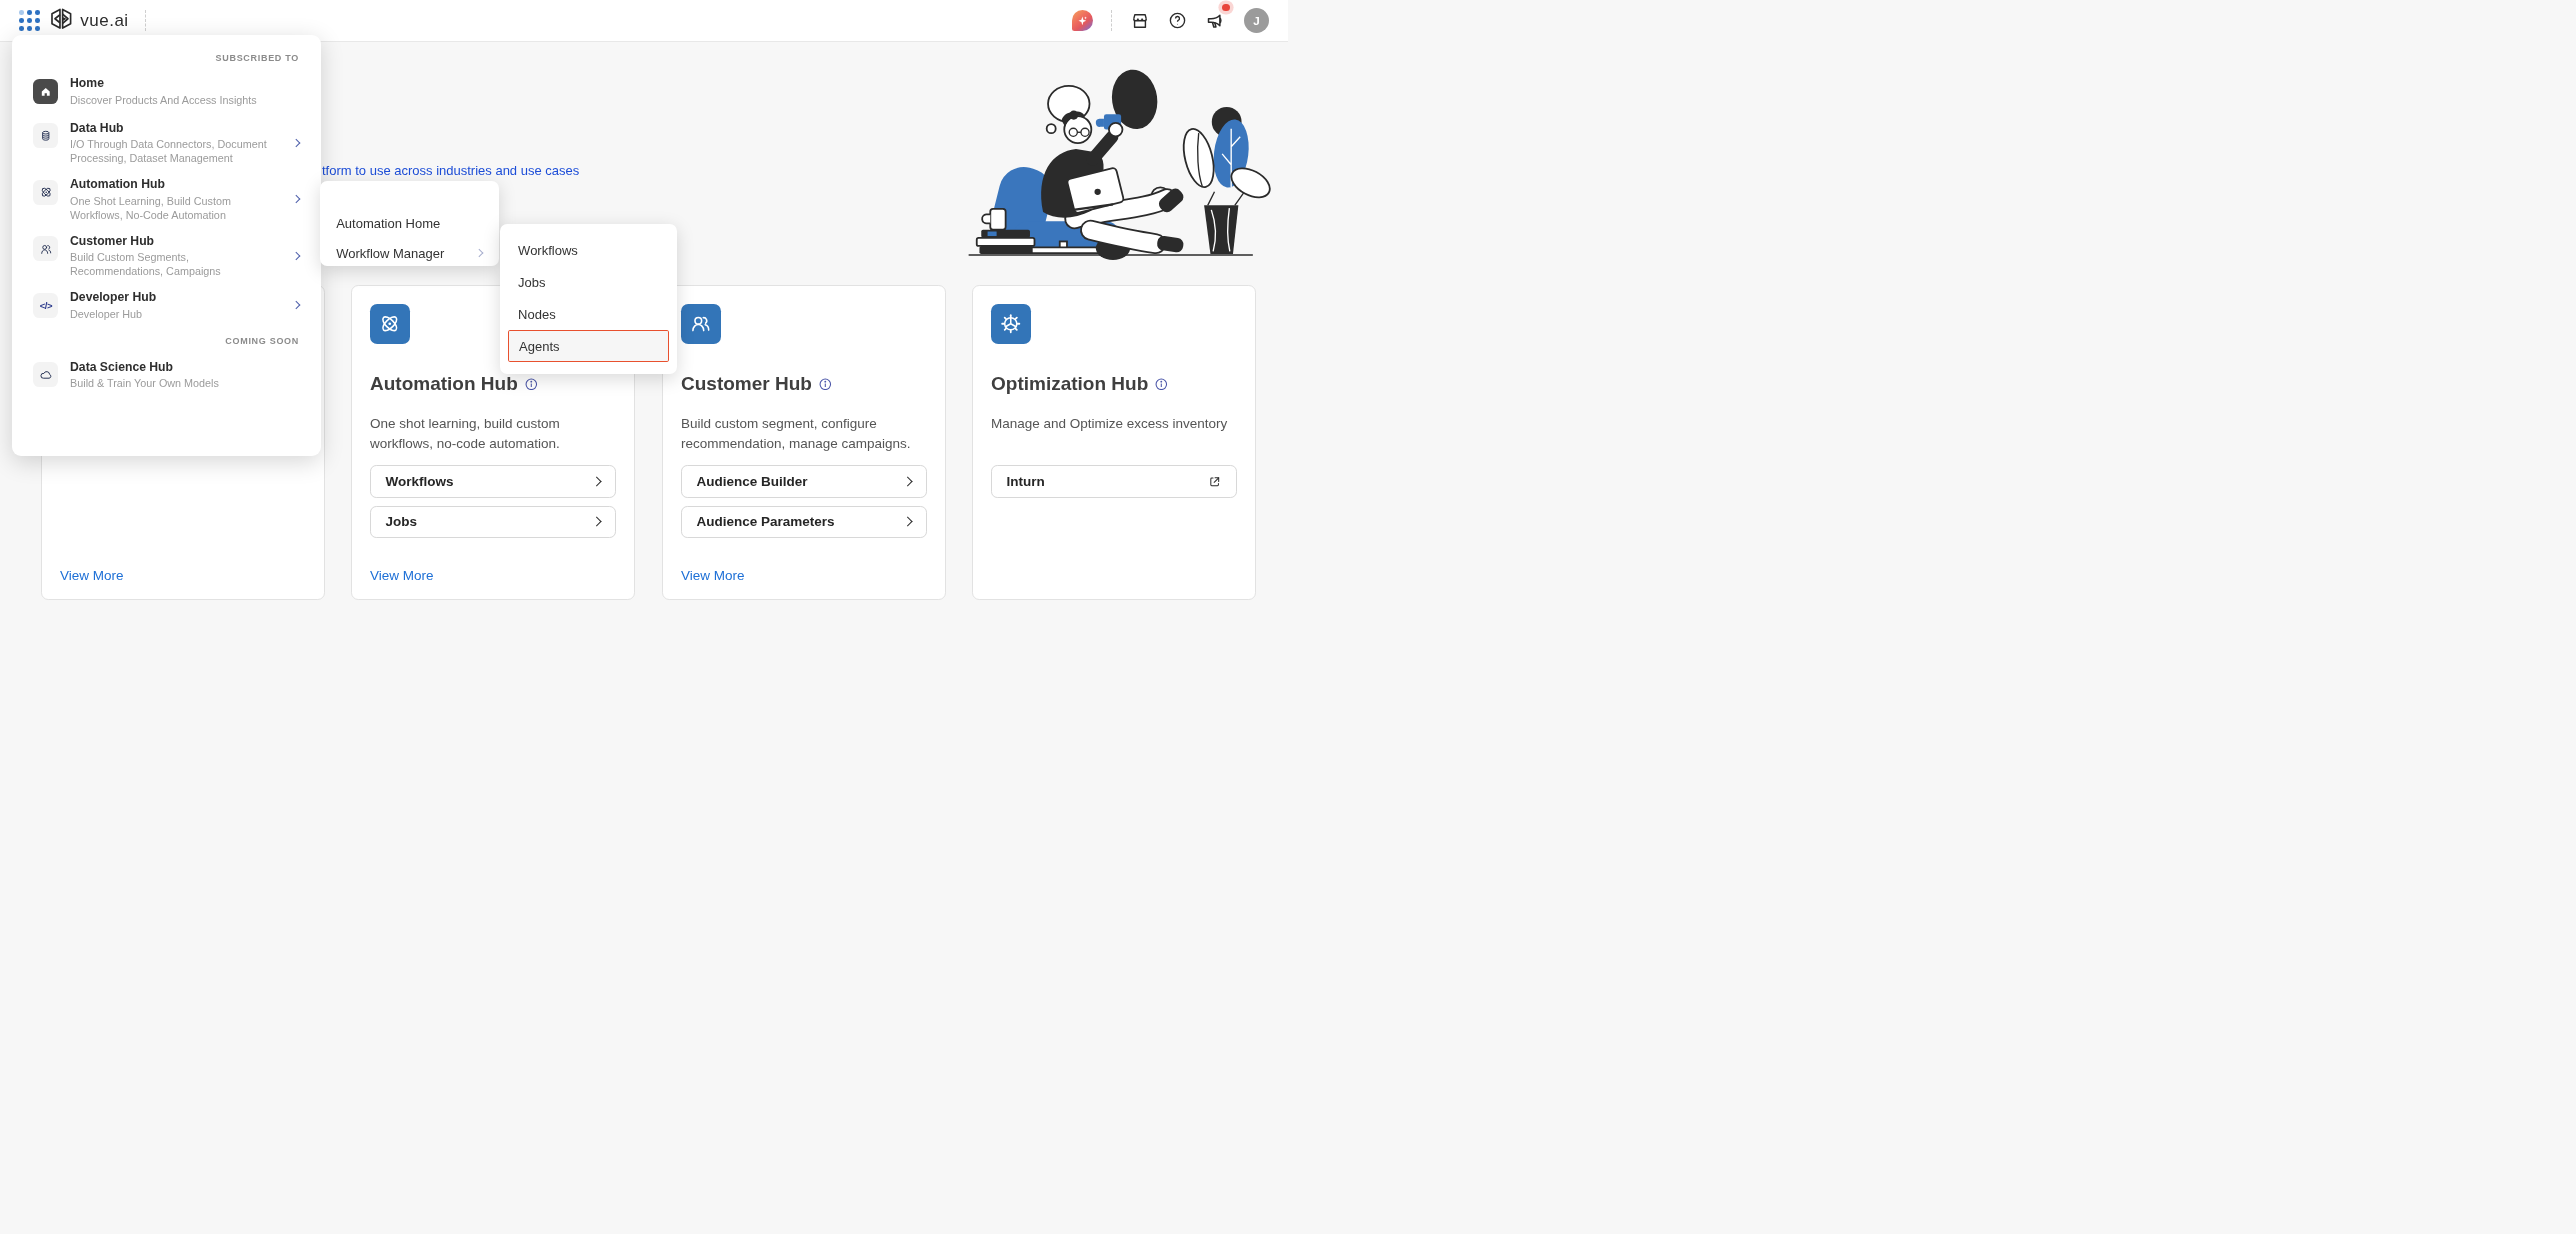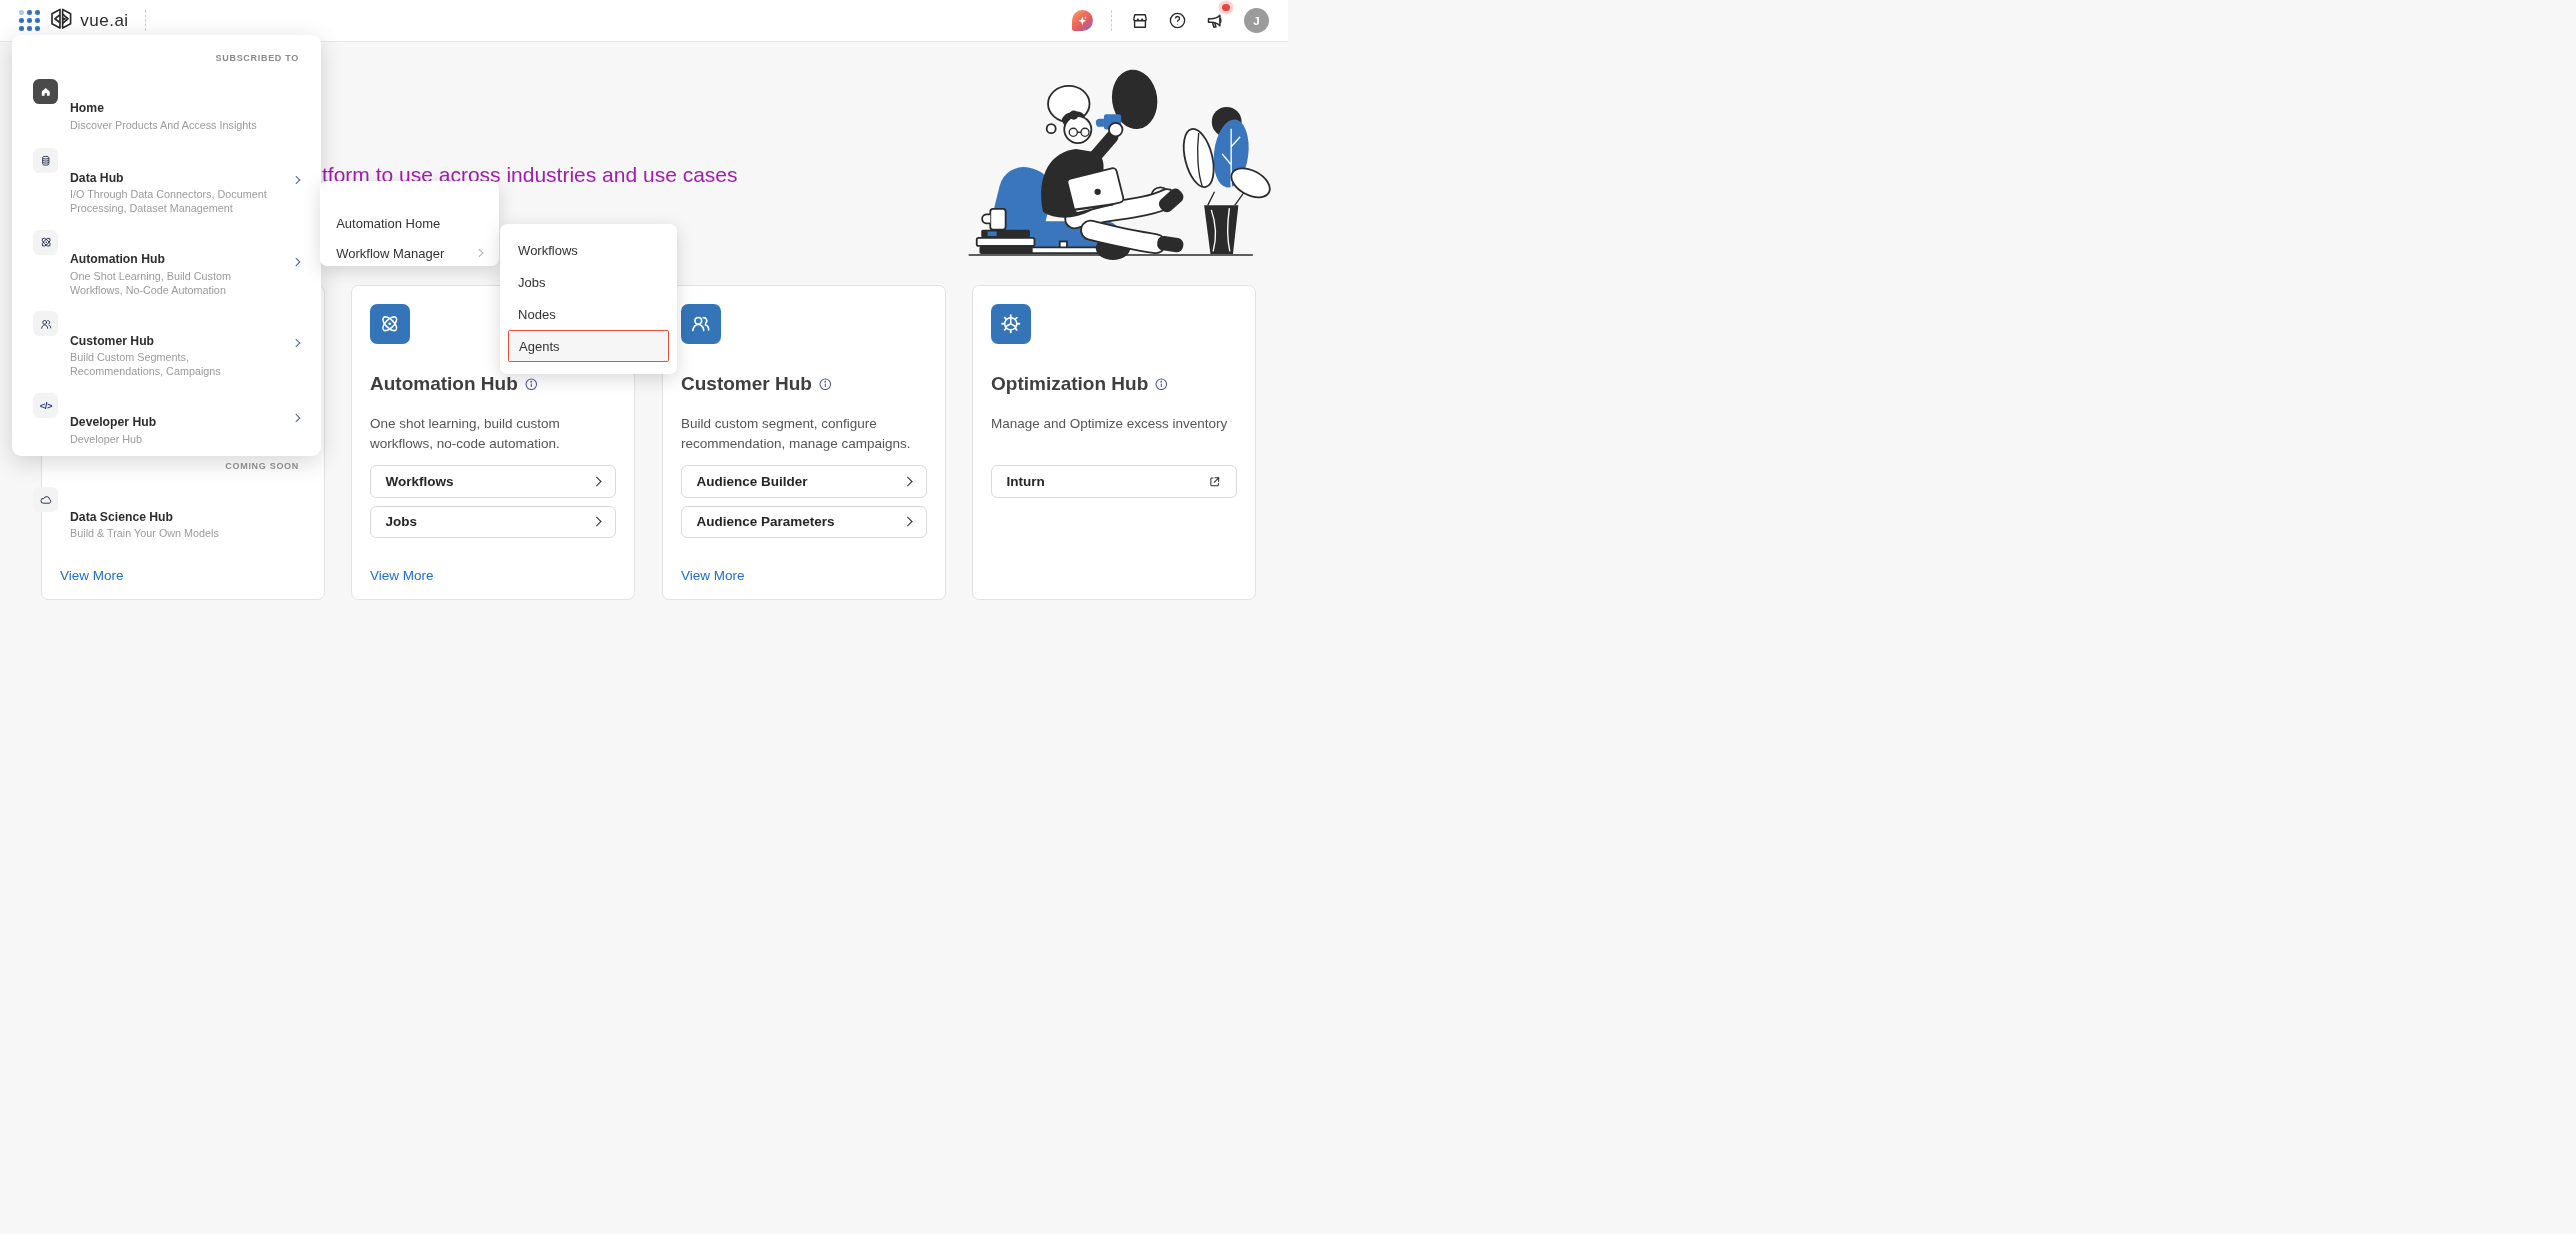--- a/index.html
+++ b/index.html
@@ -32,21 +32,21 @@
     position:absolute;top:-6.3px;right:-3.6px;width:7.2px;height:7.2px;border-radius:50%;
     background:#e8453c;box-shadow:0 0 0 3.6px rgba(232,69,60,.22);
   }
   .avatar{
     width:25px;height:25px;border-radius:50%;background:#9b9b9b;color:#fff;
     display:flex;align-items:center;justify-content:center;
     font-size:11.7px;font-weight:700;margin-left:18px;cursor:pointer;
   }
   
   .heading-frag{
-    position:absolute;left:322px;top:163px;font-size:21px;color:#a21caf;z-index:2;white-space:nowrap;
+    position:absolute;left:322px;top:163px;font-size:13px;color:#1d4ed8;z-index:2;white-space:nowrap;
   }
   
   .card{
     position:absolute;top:285px;width:284px;height:315px;background:#fff;
     border:0.9px solid #e2e2e2;border-radius:7.2px;box-sizing:border-box;z-index:1;
   }
   .card.c0{left:41px}.card.c1{left:351px}.card.c2{left:662px}.card.c3{left:972px}
   .tile{
     position:absolute;left:18px;top:18px;width:40px;height:40px;border-radius:7.2px;
     background:#3375b8;display:flex;align-items:center;justify-content:center;
@@ -78,21 +78,21 @@
     border-radius:9px;box-shadow:0 5.4px 23.5px rgba(0,0,0,.16);z-index:50;
     padding:16.2px 21.7px;box-sizing:border-box;
   }
   .menu-header{font-size:9px;font-weight:700;letter-spacing:0.7px;color:#8b8b8b;margin:1.8px 0 13.5px 1.8px;text-align:right;}
   .menu-item{display:flex;align-items:flex-start;gap:11.7px;cursor:pointer;}
   .mi-tile{
     flex:0 0 25px;width:25px;height:25px;border-radius:6.3px;background:#f3f3f3;
     display:flex;align-items:center;justify-content:center;margin-top:2.7px;
   }
   .mi-tile.dark{background:#4a4a4a;}
-  .mi-text{width:218px;margin-top:25px;}
+  .mi-text{width:218px;}
   .mi-title{font-size:12.2px;font-weight:700;color:#2e2e2e;margin-bottom:2.7px;}
   .mi-sub{font-size:10.8px;line-height:1.3;color:#9b9b9b;}
   .mi-chev{margin-left:auto;align-self:center;}
   .code-glyph{font-size:9.5px;font-weight:700;color:#2b3a8c;letter-spacing:-0.5px;}
   
   .submenu{
     position:absolute;left:320px;top:181px;width:179px;height:85px;background:#fff;
     border-radius:7.2px;box-shadow:0 4.5px 18px rgba(0,0,0,.15);z-index:51;
     padding:27px 0;box-sizing:border-box;
   }

